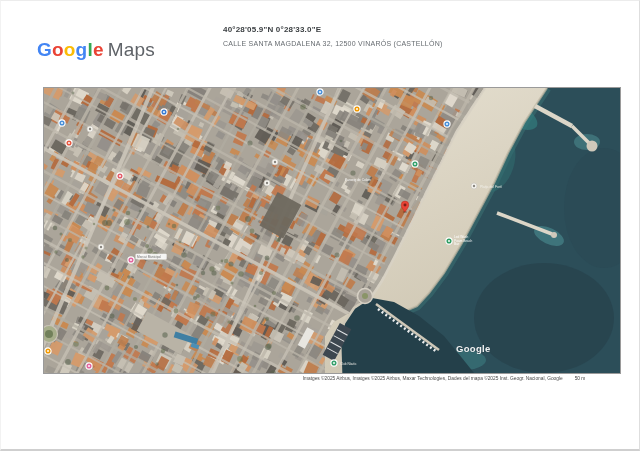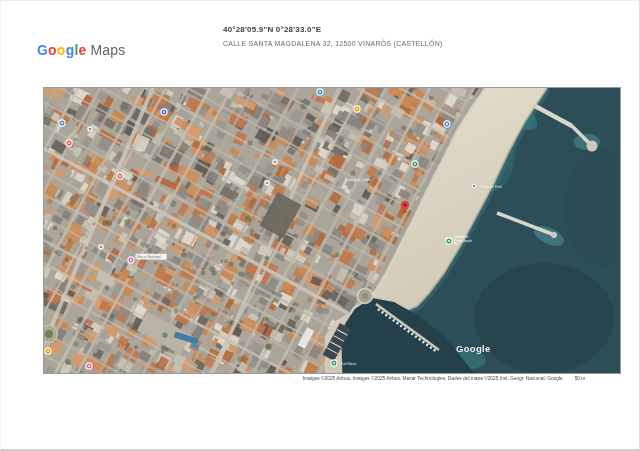--- a/index.html
+++ b/index.html
@@ -3,21 +3,21 @@
 <meta charset="utf-8">
 <style>
   html,body{margin:0;padding:0;background:#ffffff;}
   .page{
     position:relative;width:640px;height:451px;background:#ffffff;overflow:hidden;
     font-family:"Liberation Sans",sans-serif;
     border-top:1px solid #ececec;border-right:1px solid #dedede;
     border-bottom:2px solid #cfcfcf;border-left:1px solid #f2f2f2;
     box-sizing:border-box;
   }
-  .logo{position:absolute;left:36px;top:41px;font-size:14px;font-weight:600;letter-spacing:.2px;line-height:16px;}
+  .logo{position:absolute;left:36px;top:41px;font-size:19px;font-weight:600;letter-spacing:.2px;line-height:16px;}
   .logo .maps{font-weight:400;margin-left:4px;}
   .hdr{position:absolute;left:222px;top:24px;}
   .coords{font-size:8px;font-weight:700;color:#3c4043;letter-spacing:.2px;}
   .addr{margin-top:6px;font-size:7px;color:#666b70;letter-spacing:.25px;}
   .map-frame{position:absolute;left:42px;top:86px;width:576px;height:285px;border:1px solid #9a9a9a;background:#7dd3fc;}
   .map-frame svg{display:block;}
   .attr-row{position:absolute;left:42px;top:375px;width:577px;display:flex;justify-content:flex-end;}
   .attr-inner{transform:scale(.6);transform-origin:right top;white-space:nowrap;
     font-size:8px;color:#4a4a4a;padding-right:58px;}
   .attr-inner .scale{margin-left:20px;color:#3f3f3f;}

